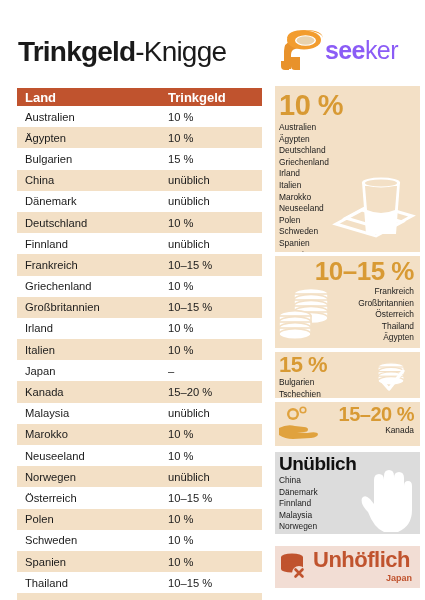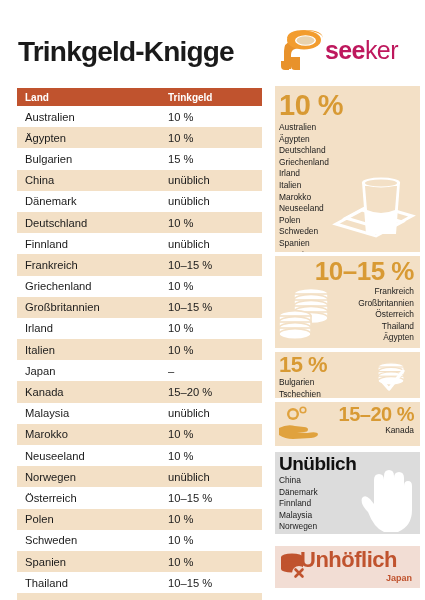--- a/index.html
+++ b/index.html
@@ -13,42 +13,42 @@
   }
 
   
   #header { position:absolute; left:0; top:0; width:425px; height:86px; }
   #title {
     position:absolute; left:18px; top:36px;
     font-size:28px; letter-spacing:-0.8px; color:#1a1a1a;
     white-space:nowrap;
   }
   #title .b { font-weight:bold; }
-  #title .n { font-weight:bold;margin-top:12px; }
+  #title .n { font-weight:normal;margin-top:12px; }
 
   #logo { position:absolute; left:278px; top:27px; width:140px; height:45px; }
   #logo-mark { position:absolute; left:0; top:0; width:46px; height:44px; }
   #logo-text {
     position:absolute; left:47px; top:9px;
-    font-size:25px; letter-spacing:-0.6px; white-space:nowrap; color:#be185d;
+    font-size:25px; letter-spacing:-0.6px; white-space:nowrap; color:#8b5cf6;
   }
   #logo-text .b { font-weight:bold; }
   #logo-text .n { font-weight:normal; }
 
   
   #table { position:absolute; left:17px; top:88px; width:245px; }
   .trow { display:flex; align-items:center; height:21.2px; padding:0 8px; }
   .trow.head {
     background:#c0532e; color:#ffffff; height:18px;
     font-weight:bold; font-size:11px;
   }
   .trow.alt { background:#f3e0c6; }
   .c-land { width:143px; font-size:11.2px; color:#1b1b1b; }
   .c-tip  { flex:1; font-size:11.2px; color:#1b1b1b; }
-  .trow.head .c-land, .trow.head .c-tip { color:#fff; font-size:10px; }
+  .trow.head .c-land, .trow.head .c-tip { color:#fff; font-size:13px; }
 
   
   .panel { position:absolute; left:275px; width:145px; overflow:hidden; }
   .panel .big {
     font-weight:bold; color:#d89a34; line-height:1;
     letter-spacing:-0.5px; position:relative; z-index:3;
   }
   .panel .lst {
     position:relative; z-index:3; font-size:8.4px;
     color:#1b1b1b; line-height:11.6px;
@@ -81,21 +81,21 @@
   
   #punu { top:452px; height:82px; background:#dcdcdc; }
   #punu .big { color:#111; font-size:19px; padding:2px 0 2px 4px; }
   #punu .lst { padding-left:4px; }
   #punu .art { position:absolute; right:6px; bottom:-4px; z-index:1; }
 
   
   #punh { top:546px; height:42px; background:#f2ddd4; }
   #punh .big {
     color:#c0532e; font-size:22px;
-    padding:3px 0 0 25px; text-align:left;
+    padding:3px 0 0 38px; text-align:left;
   }
   #punh .lst {
     color:#c0532e; font-weight:bold; font-size:9px;
     text-align:right; padding-right:8px; padding-top:2px;
   }
   #punh .art { position:absolute; left:4px; top:6px; z-index:2; }
 
   .nobr { white-space:nowrap; }
 </style>
 </head>

